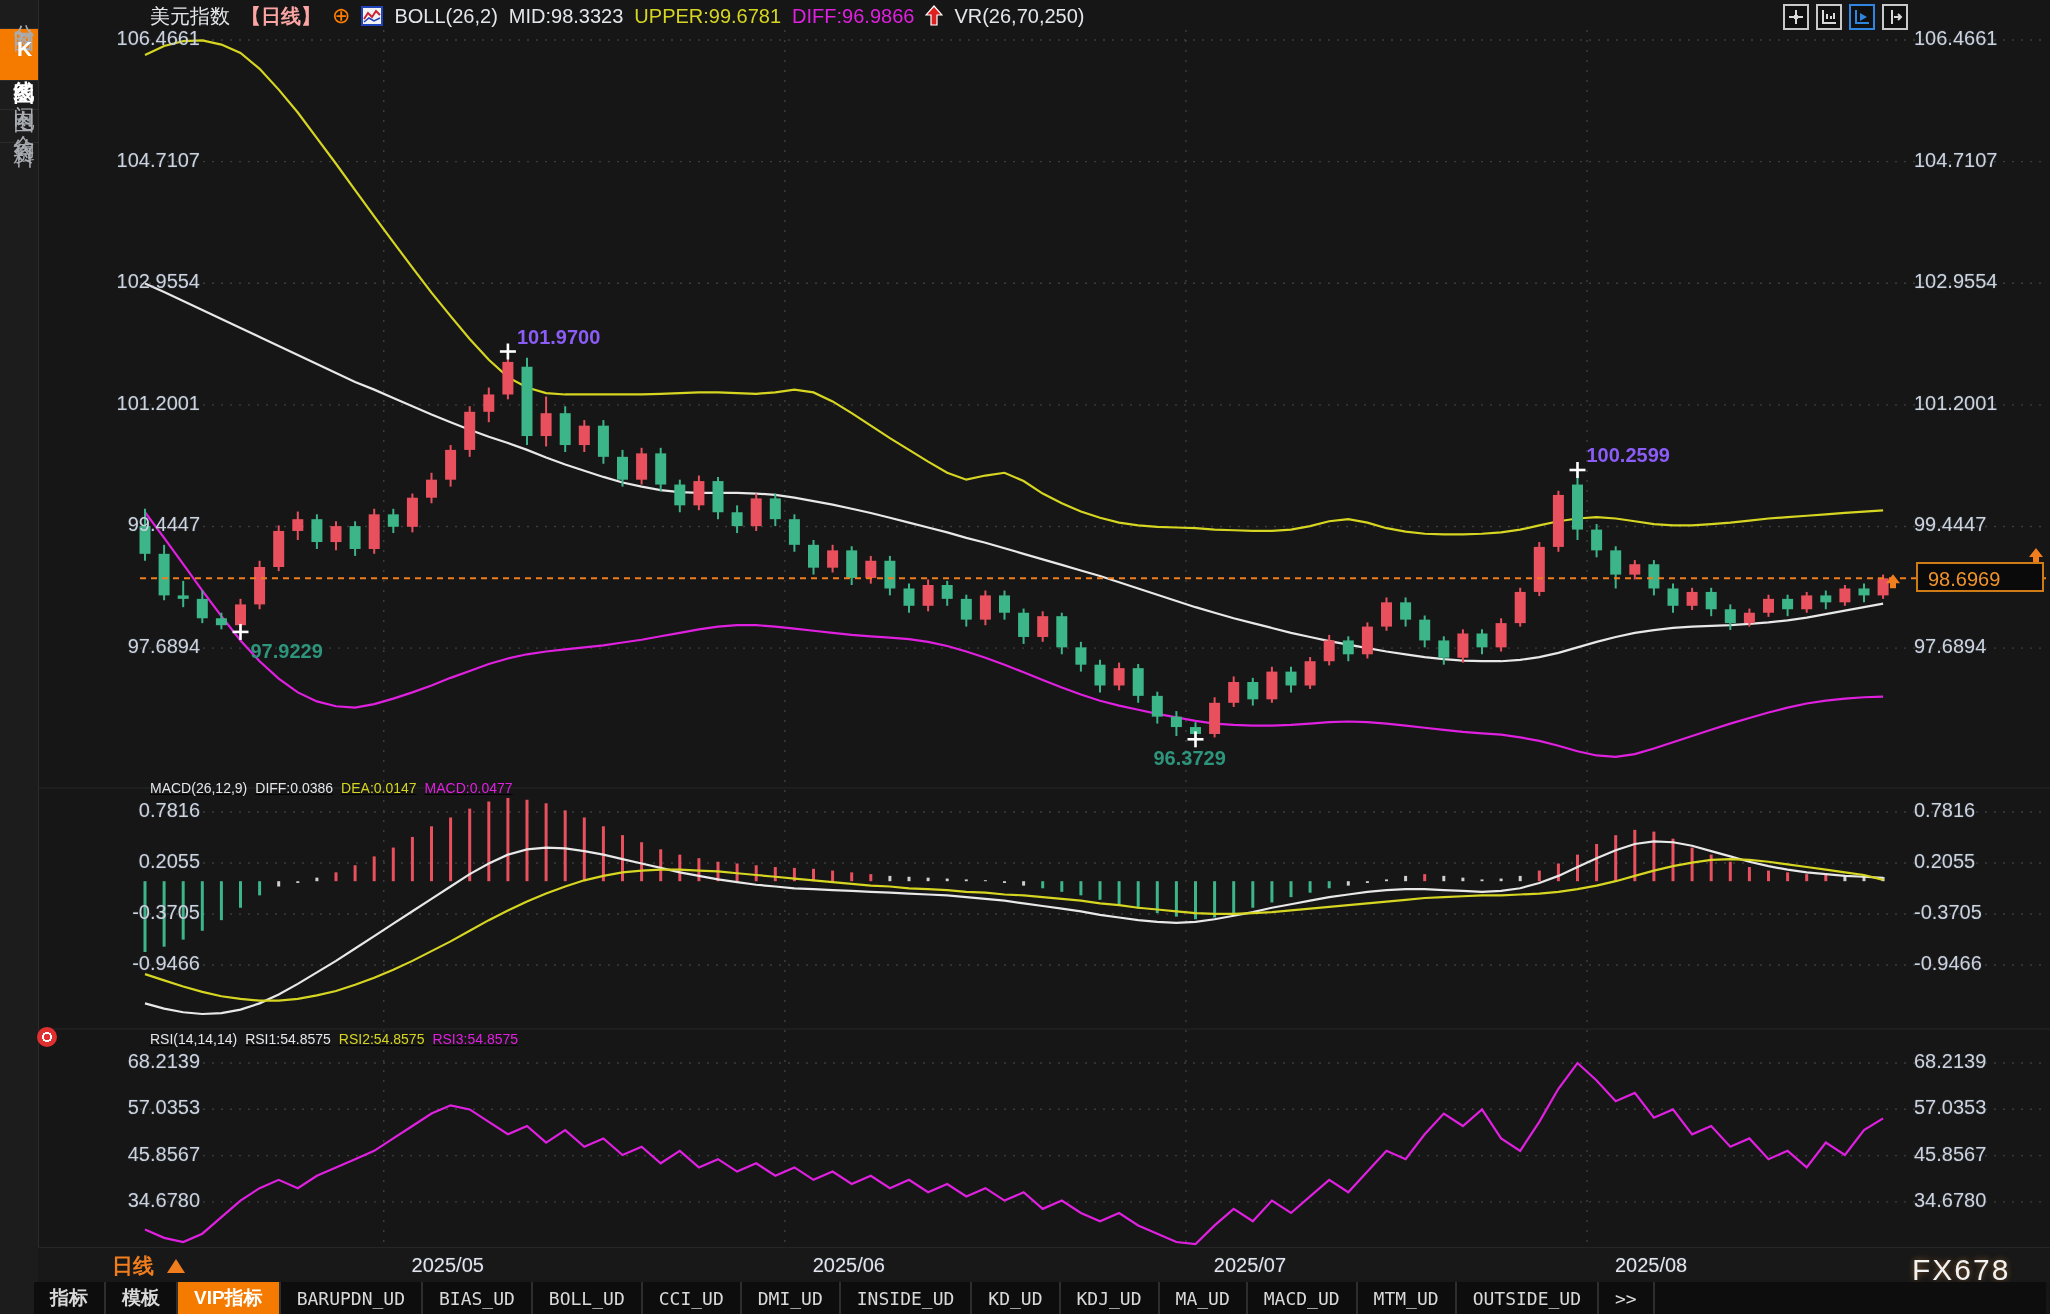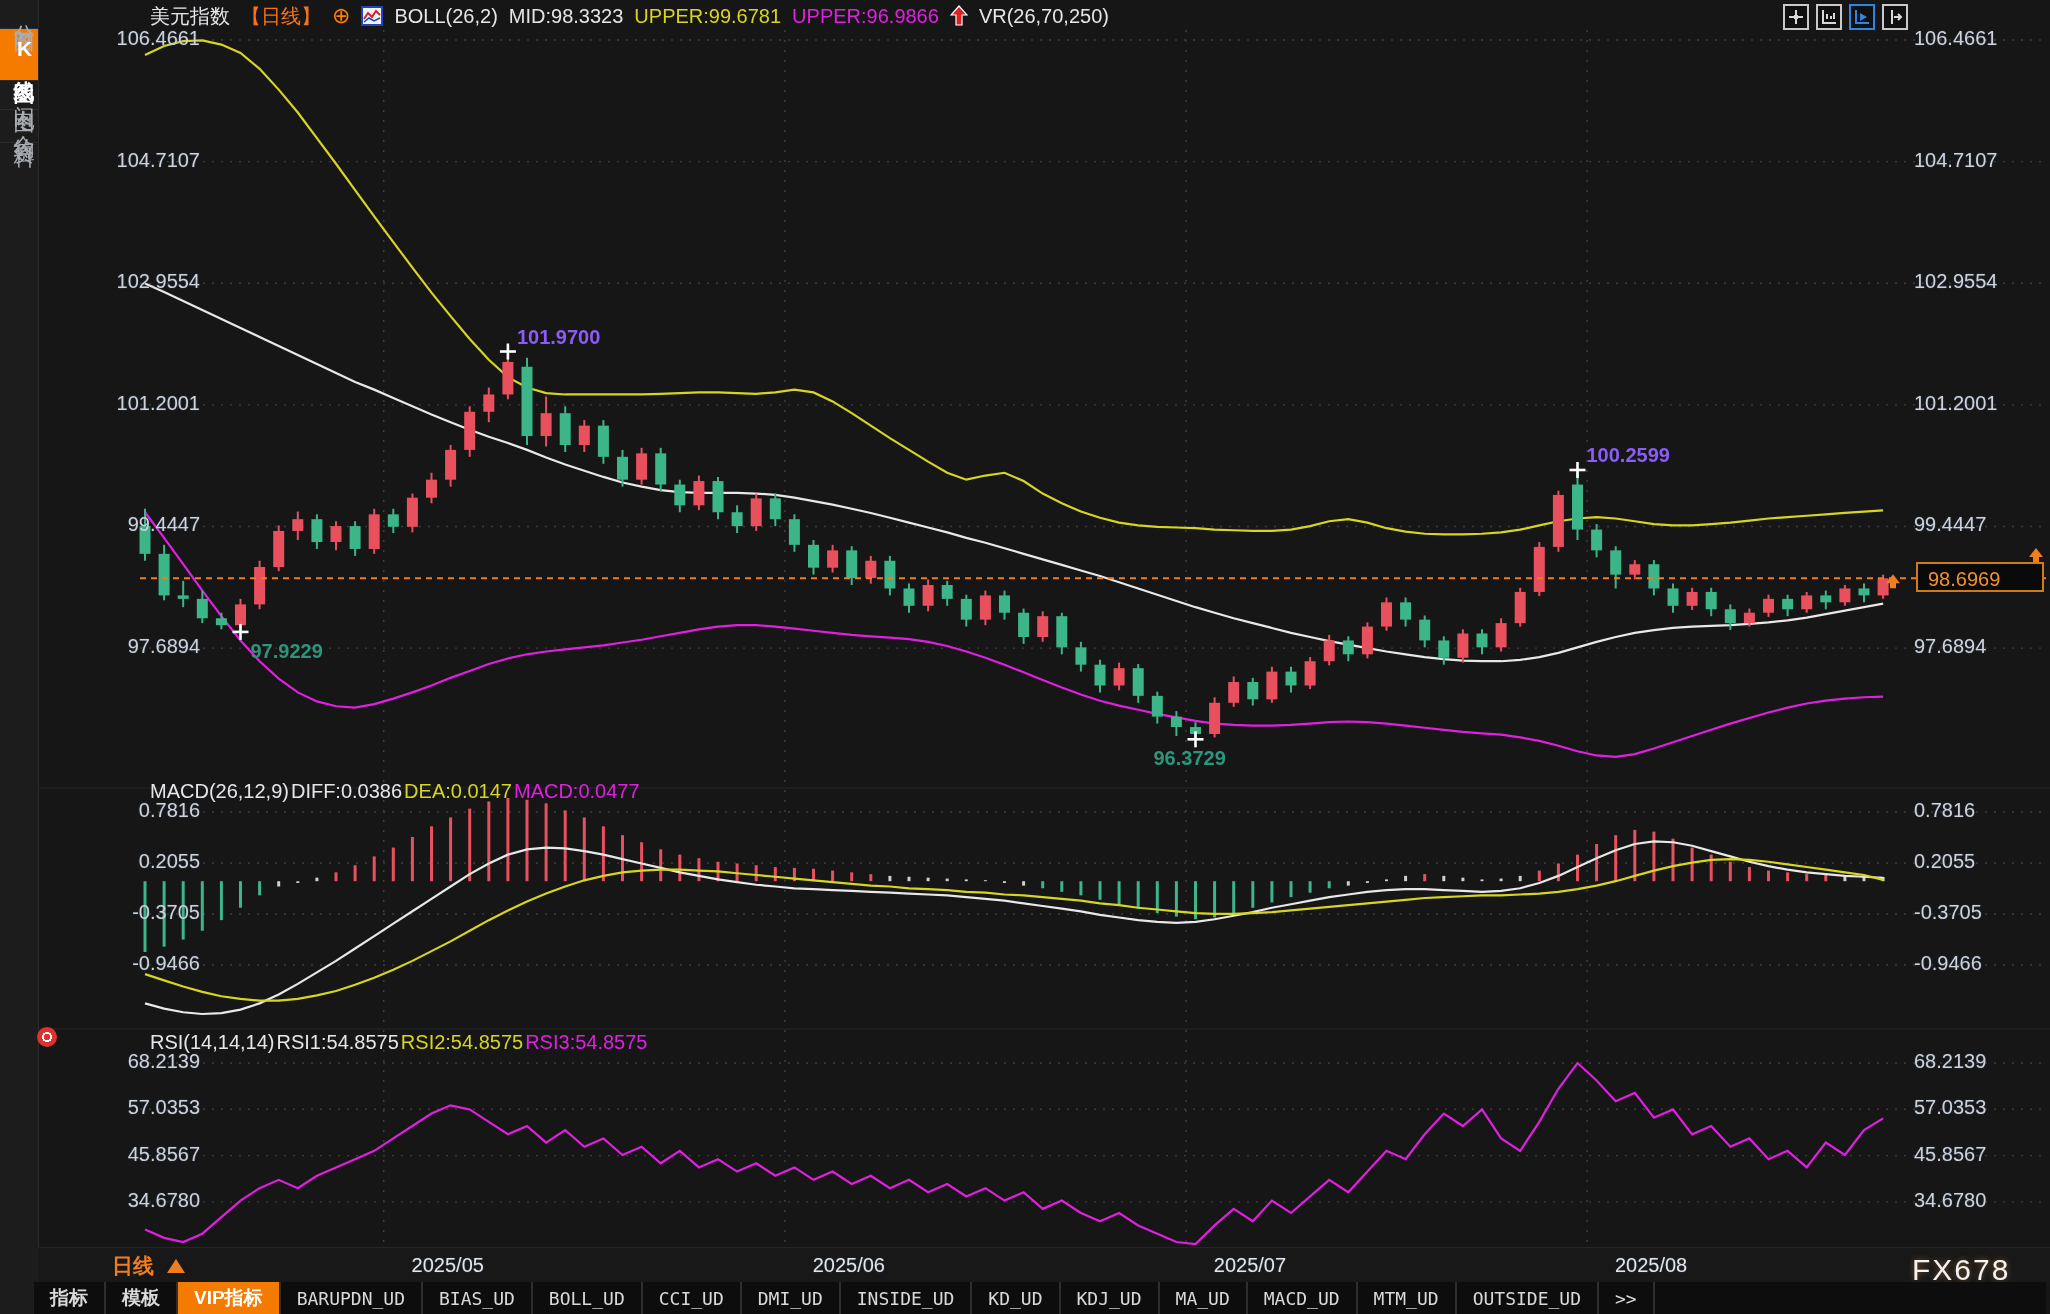--- a/index.html
+++ b/index.html
@@ -7,31 +7,31 @@
        font-family:"Liberation Sans",sans-serif;}
   .abs{position:absolute;}
   
   #sidebar{left:0;top:0;width:38px;height:1314px;background:#1c1c1c;border-right:1px solid #2b2b2b;}
   .side-tab{width:38px;text-align:center;writing-mode:vertical-rl;text-orientation:upright;
             color:#a9adb3;font-size:21px;letter-spacing:4px;padding:8px 0;cursor:pointer;
             border-bottom:1px solid #2b2b2b;box-sizing:border-box;}
   .side-tab.active{background:#f57a00;color:#ffffff;font-weight:bold;}
   
   #hdr{left:150px;top:3px;height:26px;display:flex;align-items:center;gap:11px;font-size:20px;white-space:nowrap;}
-  .hw{color:#e4e6ea;text-align:center;} .ho{color:#f97316;font-weight:normal;} .hy{color:#d6d622;} .hm{color:#e020e0;}
+  .hw{color:#e4e6ea;text-align:center;} .ho{color:#fca5a5;font-weight:bold;} .hy{color:#d6d622;} .hm{color:#e020e0;}
   .icon-btn{width:26px;height:26px;border:2px solid #c9c9c9;background:#101010;box-sizing:border-box;
             display:flex;align-items:center;justify-content:center;cursor:pointer;}
   .icon-btn.blue{border-color:#2f86e0;}
   
   .tickL{width:148px;text-align:right;font-size:20px;color:#ccd3dd;text-shadow:0 0 2px rgba(120,140,180,.35);}
   .tickR{width:148px;text-align:left;font-size:20px;color:#ccd3dd;text-shadow:0 0 2px rgba(120,140,180,.35);}
   .annR{font-size:20px;font-weight:bold;color:#8b5cf6;}
   .annG{font-size:20px;font-weight:bold;color:#2e957d;}
   
-  .ind-hdr{display:flex;gap:2px;font-size:20px;white-space:nowrap;}
+  .ind-hdr{display:flex;gap:8px;font-size:14px;white-space:nowrap;text-decoration:underline;}
   
   #lpbox{width:128px;height:30px;border:2px solid #cf7b16;background:#0a0a0a;color:#f0942a;
          font-size:20px;line-height:30px;padding-left:10px;box-sizing:border-box;}
   
   #daterow{left:38px;top:1247px;width:2012px;height:35px;background:#181818;border-top:1px solid #262626;}
   .datelab{font-size:20px;color:#e2e6ec;text-shadow:0 0 2px rgba(120,140,180,.35);width:140px;text-align:center;}
   #period{left:112px;top:1252px;color:#f07d1e;font-size:21px;font-weight:bold;display:flex;gap:13px;align-items:center;cursor:pointer;}
   .tri-up{width:0;height:0;border-left:9px solid transparent;border-right:9px solid transparent;border-bottom:14px solid #f07d1e;}
   
   #tabbar{left:34px;top:1282px;width:2012px;height:32px;background:#0d0d0d;display:flex;align-items:stretch;}
@@ -62,21 +62,21 @@
     <span class="ho">【日线】</span>
     <span style="color:#ff7d00;font-size:22px;line-height:22px;">⊕</span>
     <svg width="22" height="20" viewBox="0 0 22 20">
       <rect x="1" y="1" width="20" height="18" fill="#f2f2f2" stroke="#2244bb" stroke-width="2"></rect>
       <polyline points="3,13 7,7 11,11 15,5 19,9" fill="none" stroke="#cc2233" stroke-width="2"></polyline>
       <polyline points="3,16 8,12 13,15 19,12" fill="none" stroke="#2244bb" stroke-width="1.5"></polyline>
     </svg>
     <span class="hw">BOLL(26,2)</span>
     <span class="hw">MID:98.3323</span>
     <span class="hy">UPPER:99.6781</span>
-    <span class="hm">UPPER:96.9866</span>
+    <span class="hm">DIFF:96.9866</span>
     <svg width="18" height="22" viewBox="0 0 18 22">
       <polygon points="9,1 17,10 12,10 12,20 6,20 6,10 1,10" fill="#e02020" stroke="#ffffff" stroke-width="1.2"></polygon>
     </svg>
     <span class="hw">VR(26,70,250)</span>
   </div>
 
   <div class="abs" style="left:1783px;top:4px;display:flex;gap:7px;">
     <div class="icon-btn">
       <svg width="18" height="18" viewBox="0 0 18 18">
           <path d="M9 2 v14 M2 9 h14" stroke="#d9d9d9" stroke-width="2"></path>

